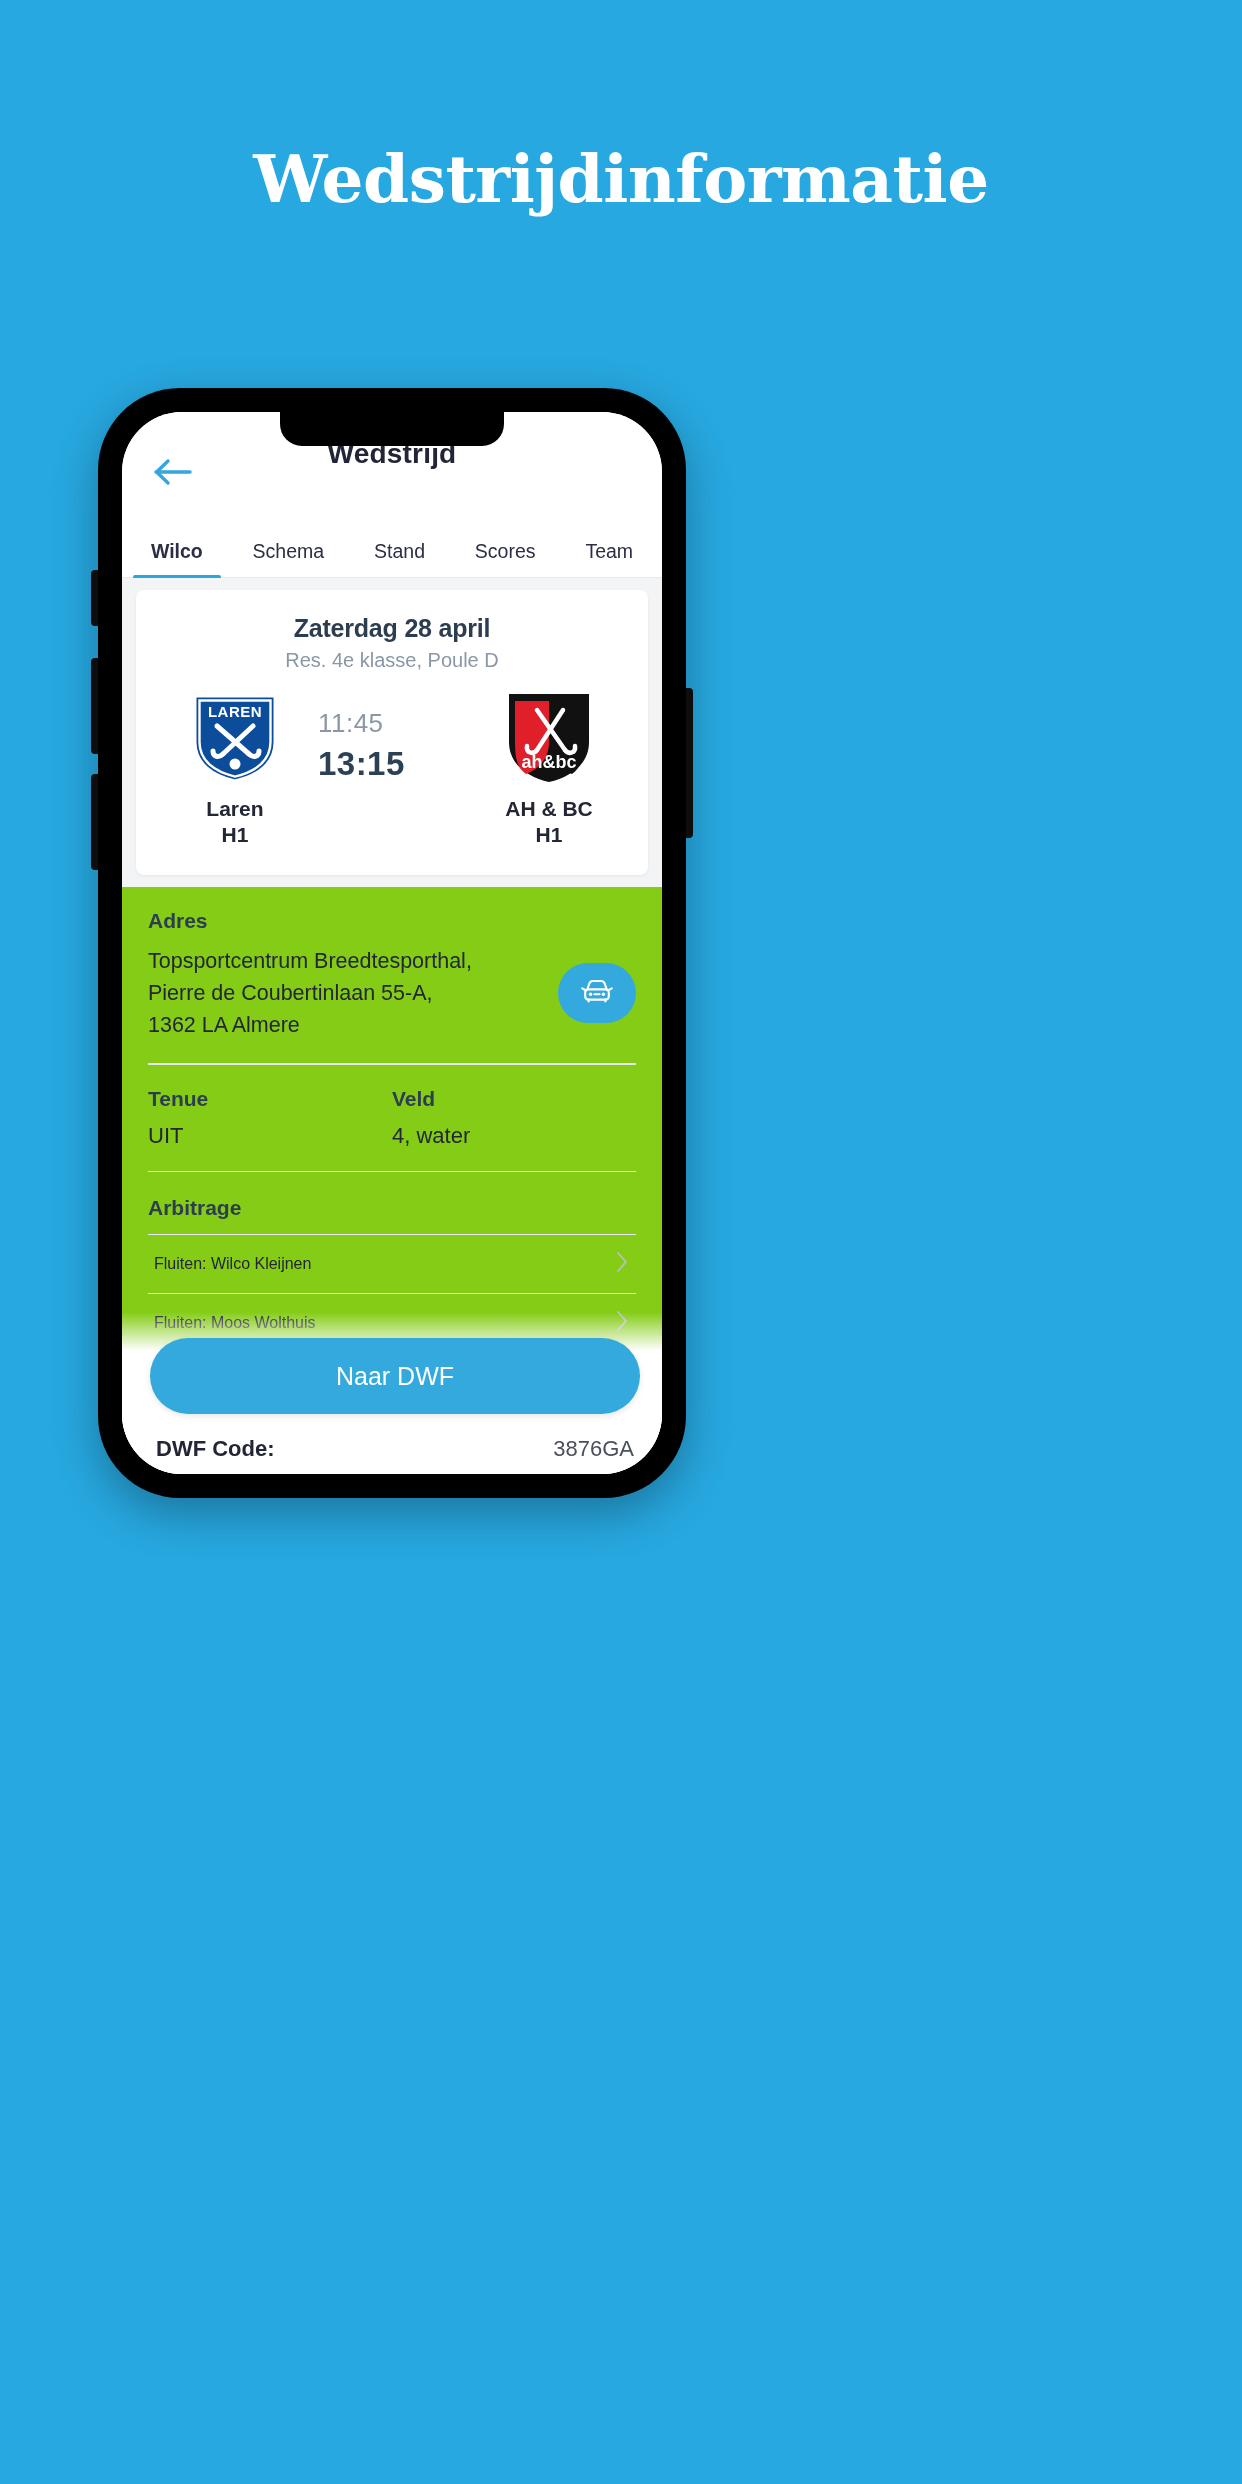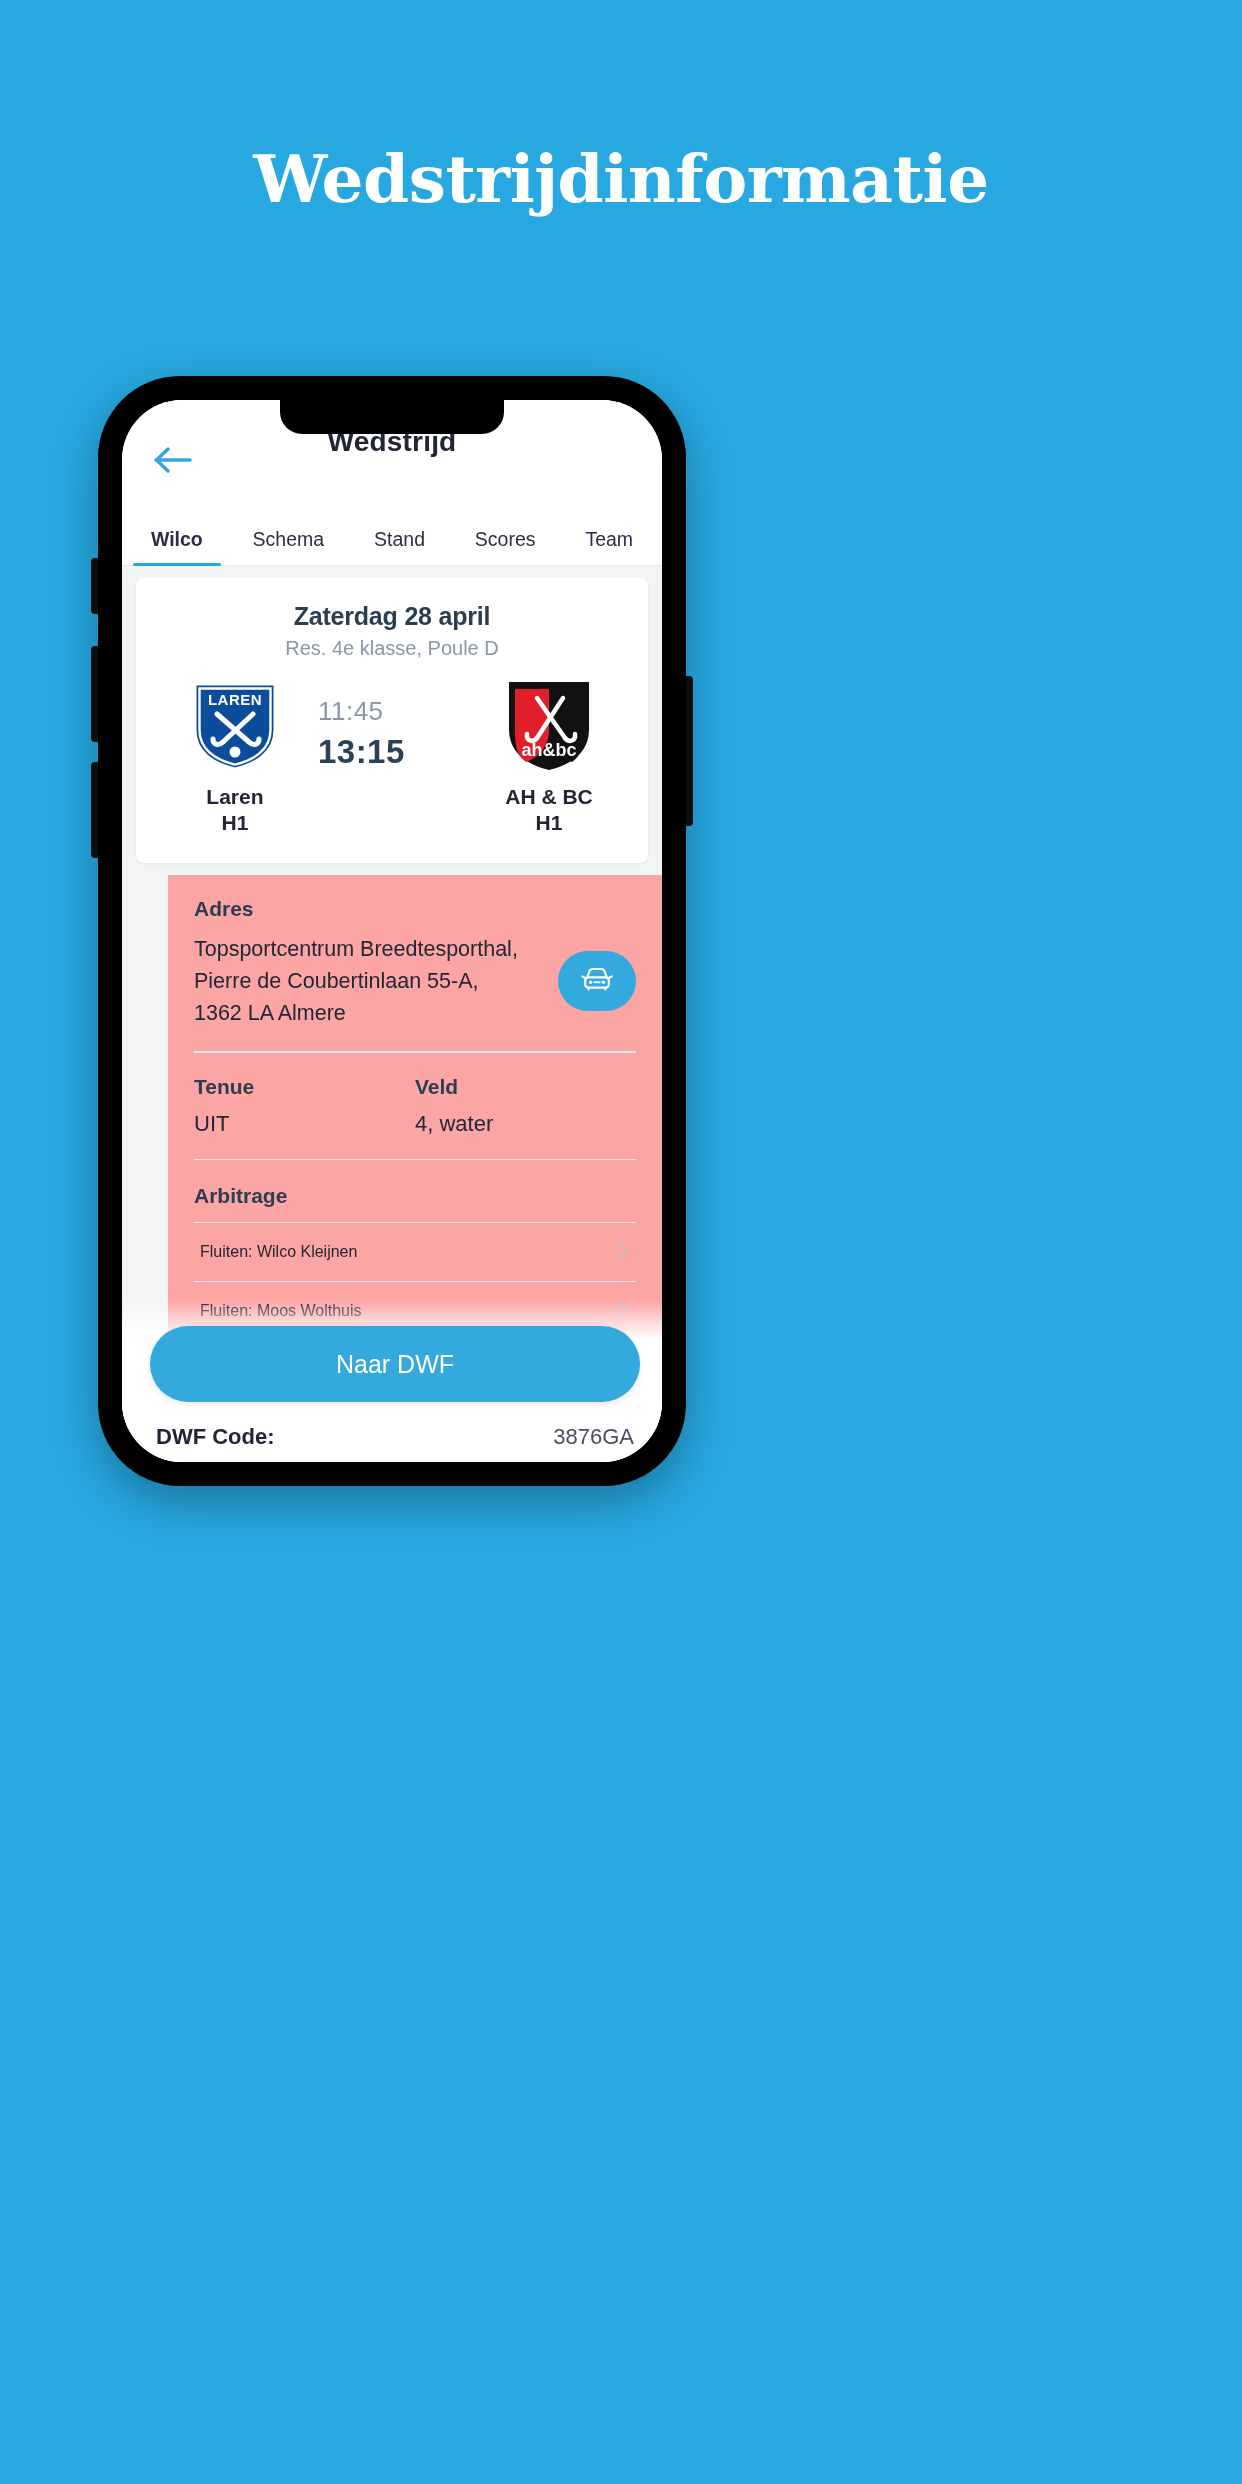--- a/index.html
+++ b/index.html
@@ -25,21 +25,21 @@
     font-family: "DejaVu Serif", "Liberation Serif", serif;
     font-weight: 700;
     font-size: 66px;
     letter-spacing: -0.5px;
     white-space: nowrap;
   }
 
   
   .phone {
     position: absolute;
-    left: 98px; top: 376px;
+    left: 98px; top: 388px;
     width: 588px; height: 1110px;
     background: #000000;
     border-radius: 82px;
     box-shadow: 0 16px 46px rgba(0,0,0,0.30);
   }
   
   .btn-left {
     position: absolute; left: -7px; width: 7px;
     background: #0d0d0d; border-radius: 4px 0 0 4px;
   }
@@ -171,24 +171,23 @@
     font-size: 26px; color: #8b97a6; font-weight: 400;
     letter-spacing: 0.5px;
   }
   .time-actual {
     font-size: 33px; color: #2d4154; font-weight: 700;
     margin-top: 6px; letter-spacing: 0.5px;
   }
 
   
   .detail-sheet {
-    background: #fca5a5;
+    background: #84cc16;
     margin-top: 10px;
     padding: 22px 26px 0 26px;
-    margin-left: 46px;
   }
   .section-label {
     font-size: 21px; font-weight: 700; color: #2d3d50;
   }
   .addr-row {
     display: flex; align-items: center; justify-content: space-between;
     margin-top: 12px;
     gap: 28px;
   }
   .addr-text {

